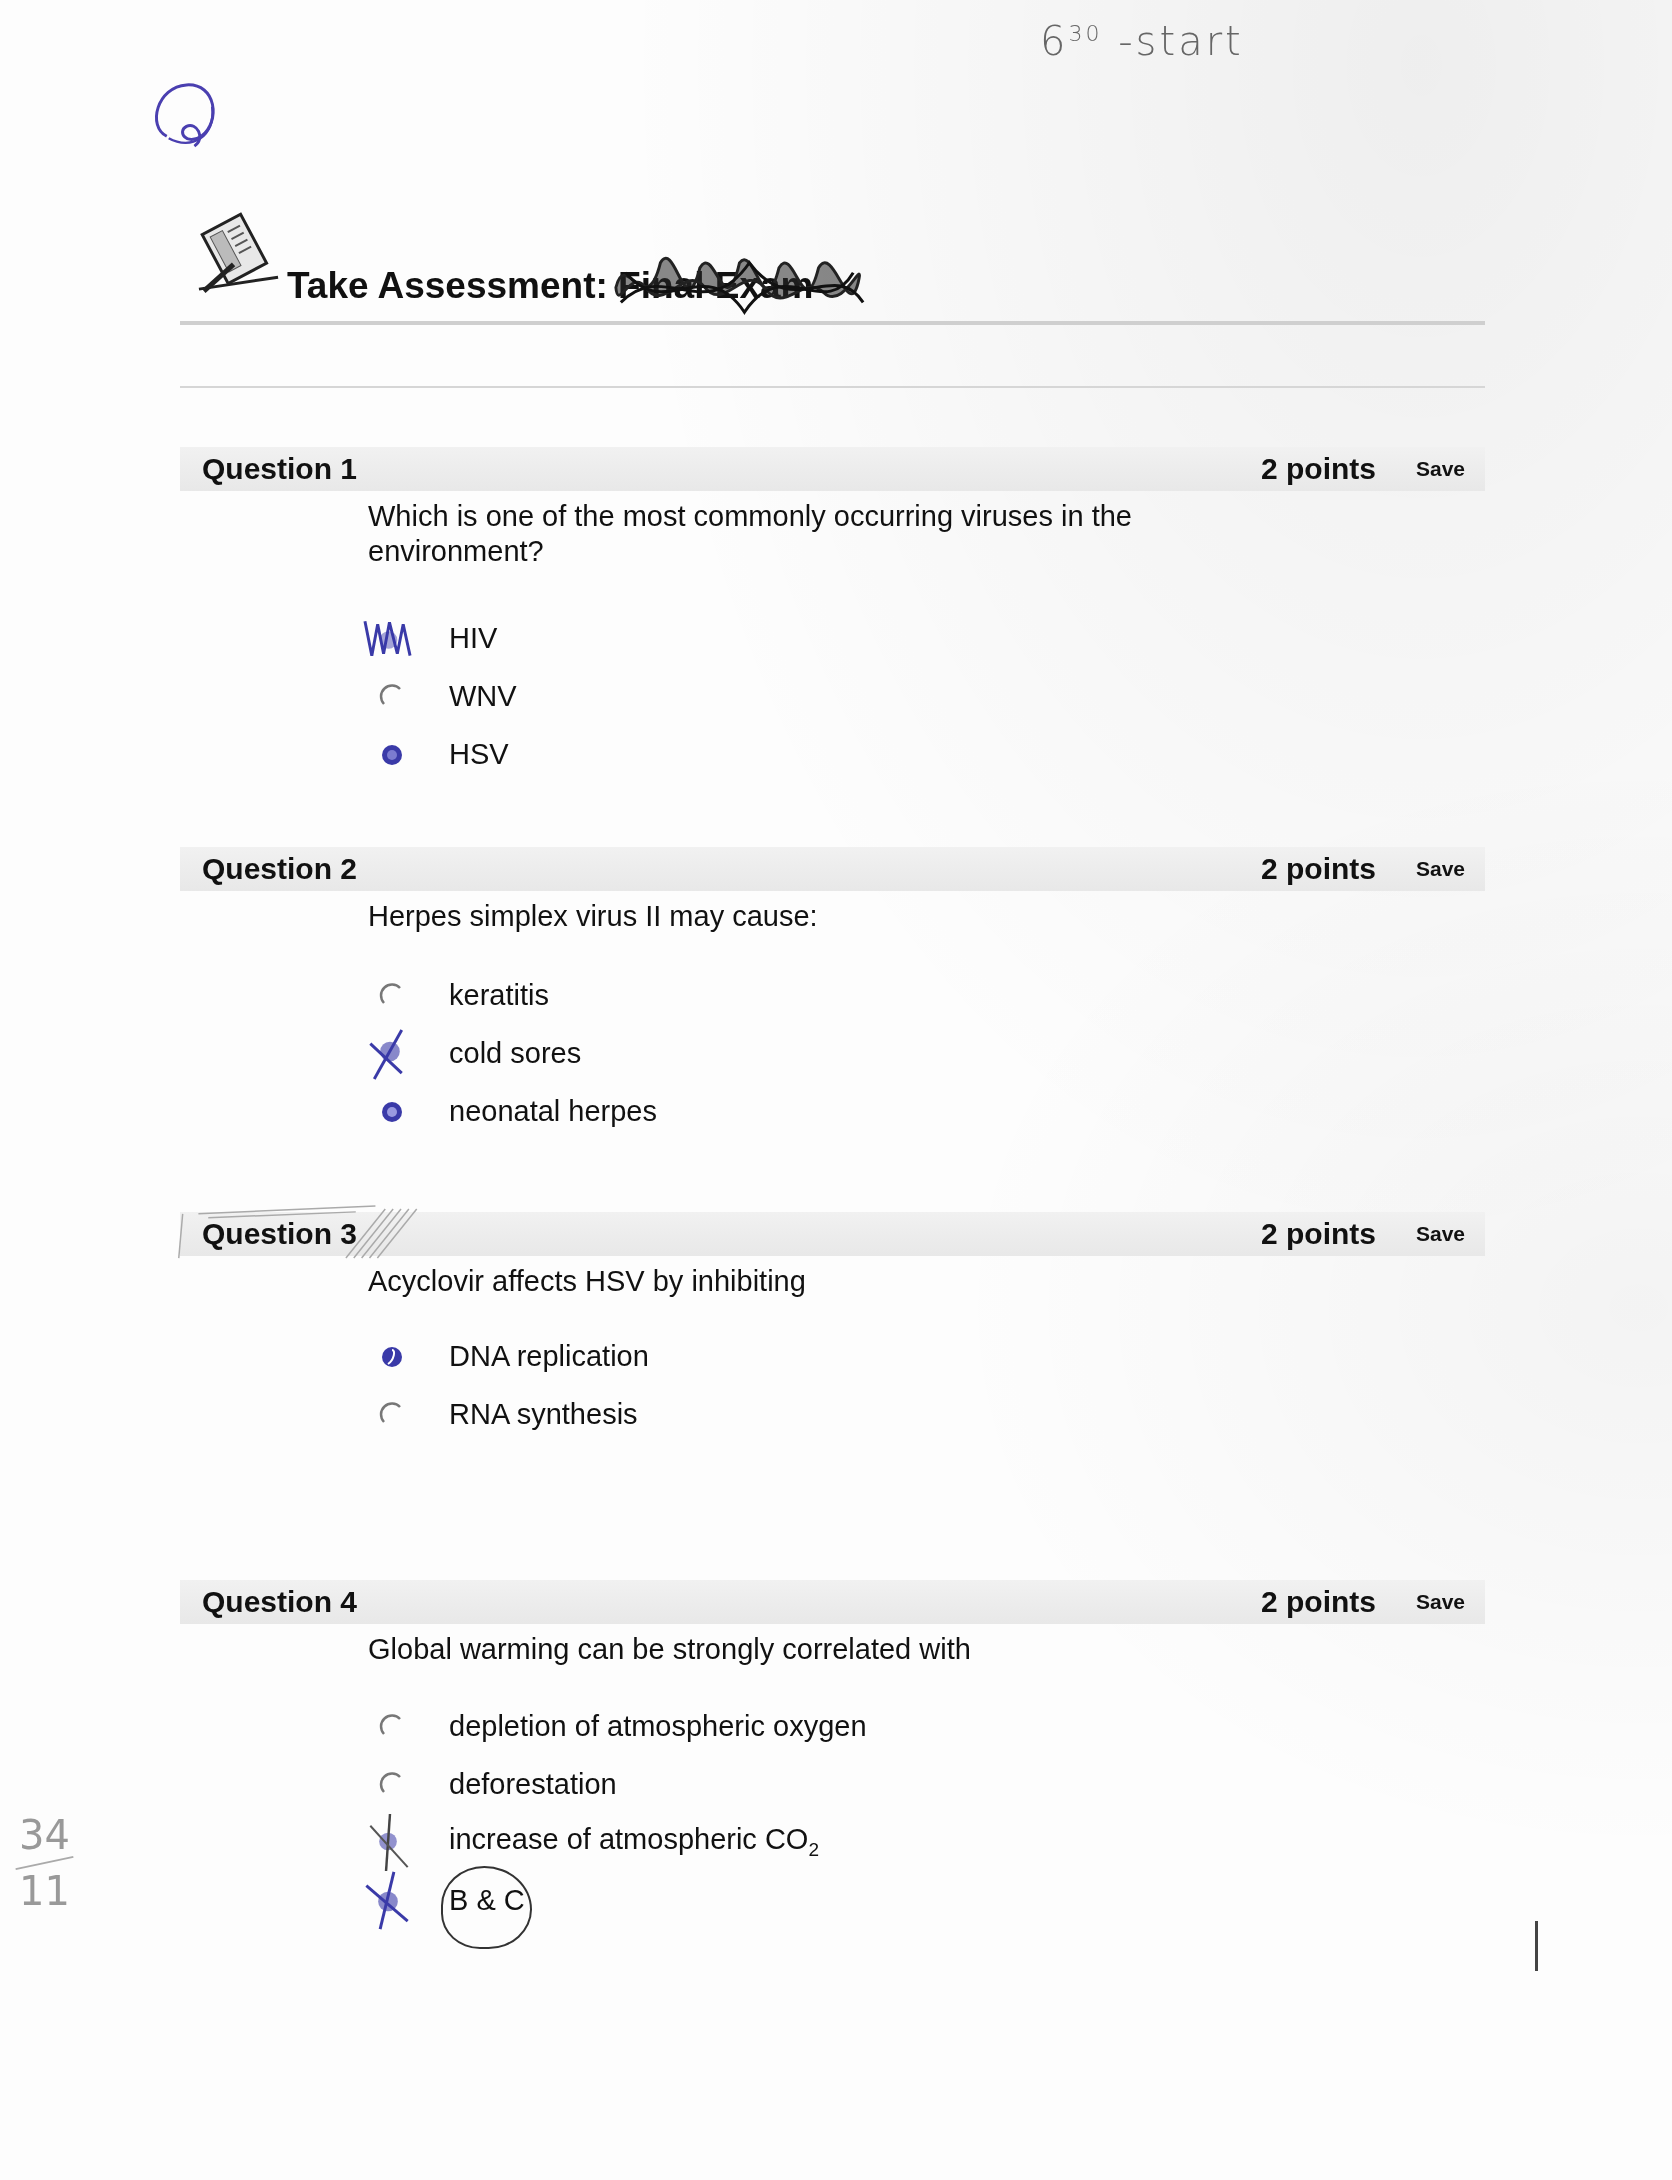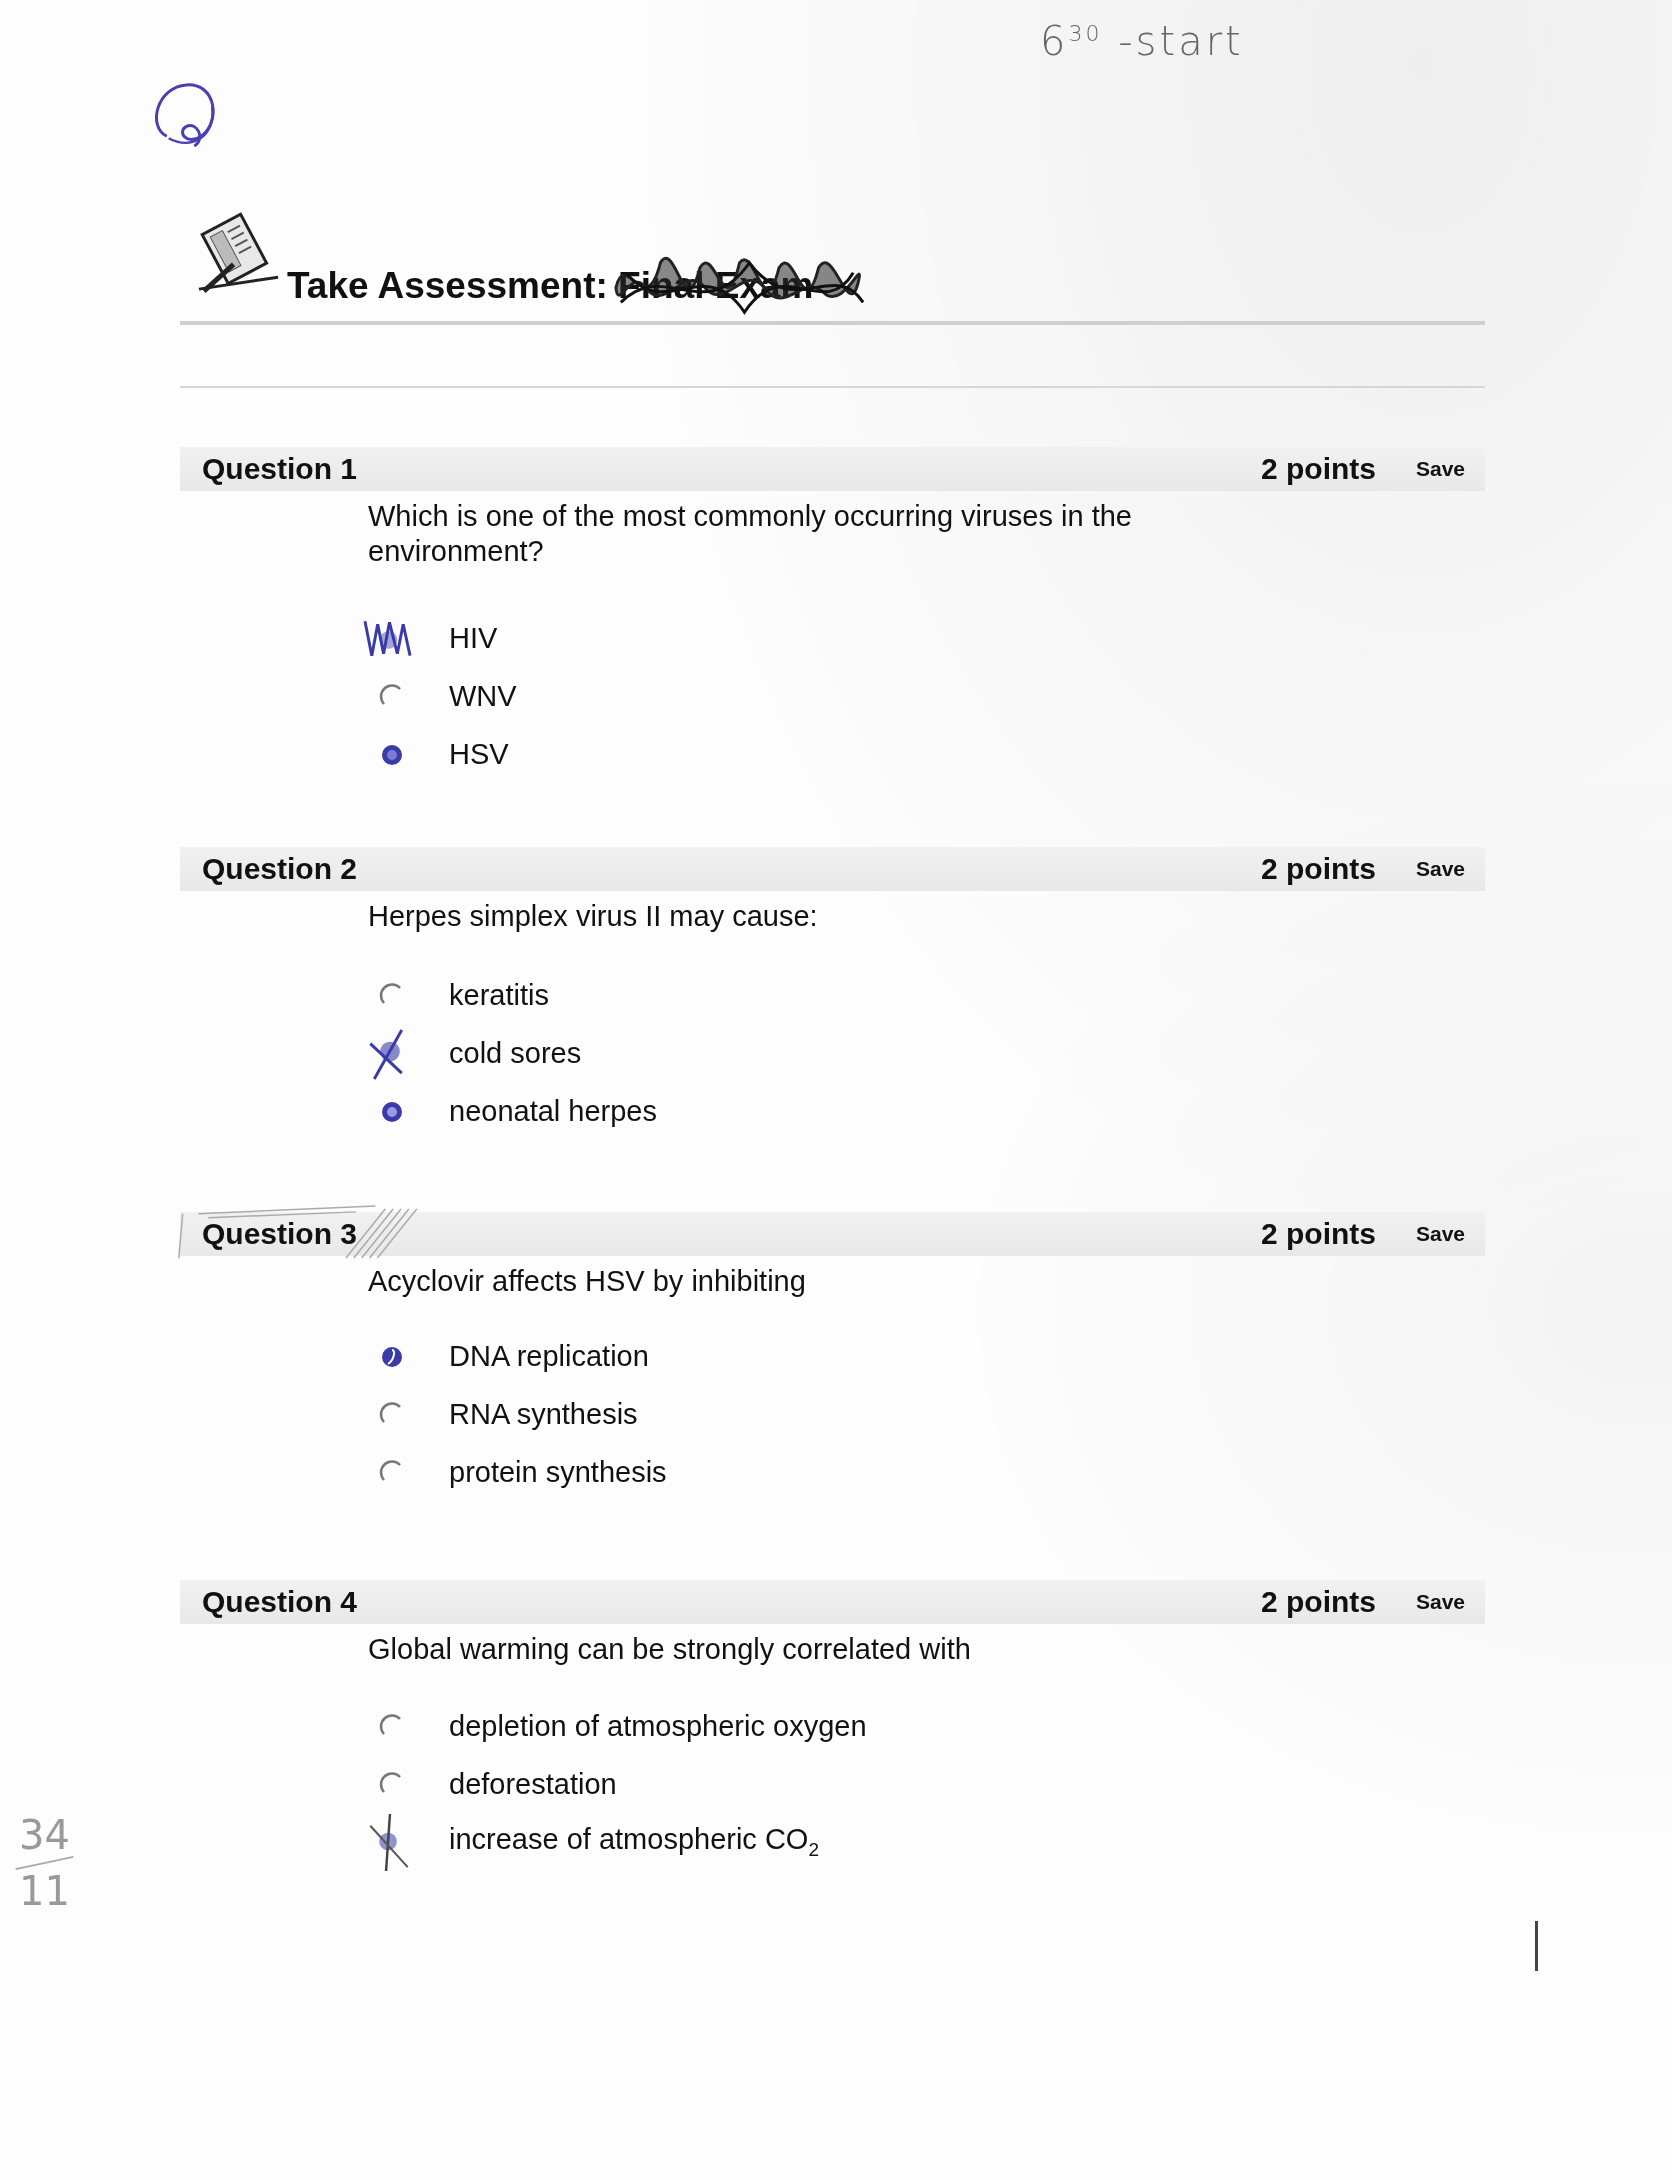--- a/index.html
+++ b/index.html
@@ -196,26 +196,20 @@
           <path d="M10 22 C16 18 18 8 14 8" stroke="#fff" stroke-width="2" fill="none"></path>
         </svg>
       <span class="opt-label">DNA replication</span>
     </div>
     <div class="option">
       <svg class="radio" viewBox="0 0 28 28">
           <path d="M6 22 A10 10 0 0 1 22 7" fill="none" stroke="#777" stroke-width="2.5"></path>
         </svg>
       <span class="opt-label">RNA synthesis</span>
     </div>
-    <div class="option">
-      <svg class="radio" viewBox="0 0 28 28">
-          <path d="M6 22 A10 10 0 0 1 22 7" fill="none" stroke="#777" stroke-width="2.5"></path>
-        </svg>
-      <span class="opt-label">protein synthesis</span>
-    </div>
   </div>
 </div>
 
 <div class="question" style="top:1580px;">
   <div class="q-bar">
     <span class="q-title">Question 4</span>
     <span class="q-points">2 points</span>
     <span class="q-save">Save</span>
   </div>
   <div class="q-text">Global warming can be strongly correlated with</div>
@@ -233,15 +227,23 @@
       <span class="opt-label">deforestation</span>
     </div>
     <div class="option">
       <svg class="radio" style="left:186px;width:46px;height:61px;" viewBox="0 0 46 62">
           <circle cx="22" cy="30" r="9" fill="rgba(58,58,168,0.55)"></circle>
           <line x1="24" y1="2" x2="20" y2="60" stroke="#444" stroke-width="2.5"></line>
           <line x1="4" y1="14" x2="42" y2="56" stroke="#555" stroke-width="2"></line>
         </svg>
       <span class="opt-label"><span>increase of atmospheric CO</span><sub>2</sub></span>
     </div>
+    <div class="option">
+      <svg class="radio" style="left:184px;width:48px;height:61px;" viewBox="0 0 48 62">
+          <circle cx="24" cy="32" r="10" fill="rgba(58,58,168,0.6)"></circle>
+          <line x1="30" y1="2" x2="16" y2="60" stroke="#3a3aa8" stroke-width="3"></line>
+          <line x1="2" y1="16" x2="44" y2="52" stroke="#3a3aa8" stroke-width="3"></line>
+        </svg>
+      <span class="opt-label"><span class="circled"></span><span>B &amp; C</span></span>
+    </div>
   </div>
 </div>
 
 
 </body></html>

